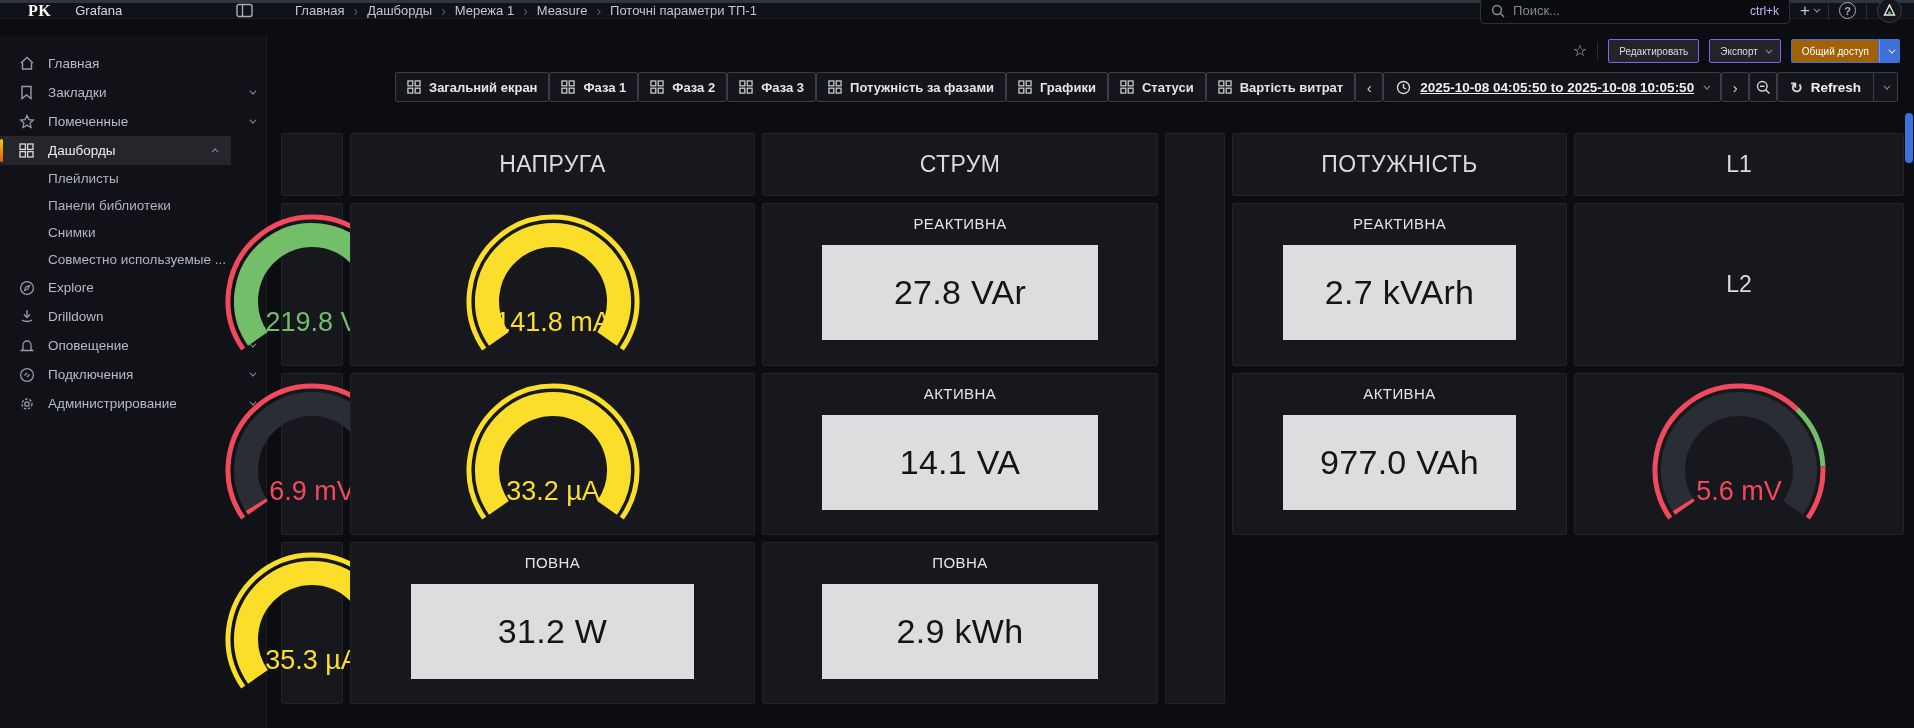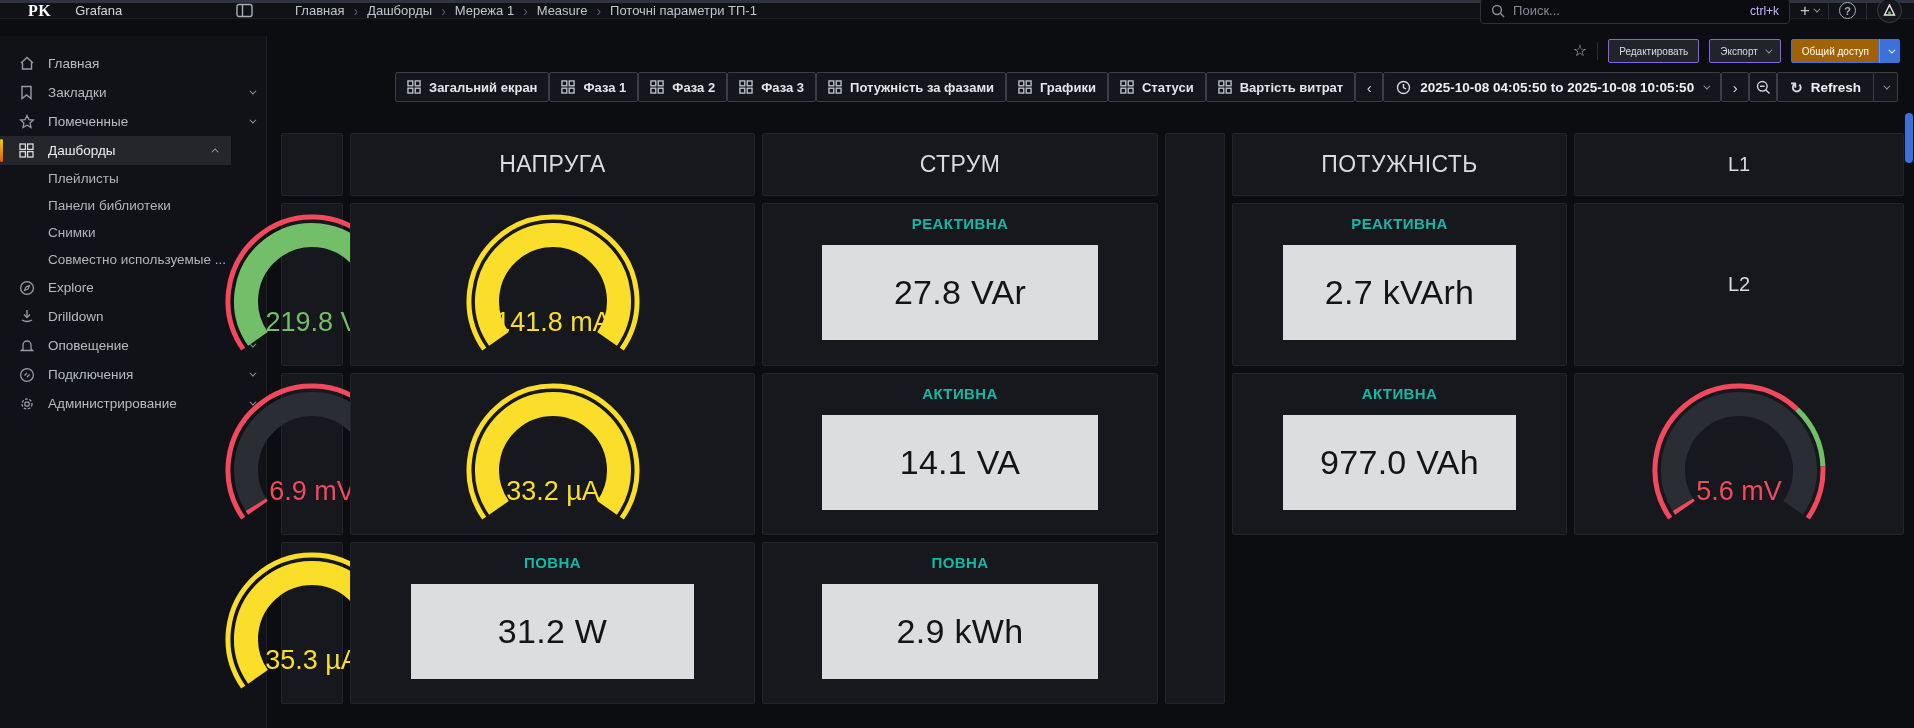--- a/index.html
+++ b/index.html
@@ -92,21 +92,21 @@
   .link-btn{
     height:30px;display:flex;align-items:center;gap:8px;padding:0 11px;border-radius:2px;
     background:#14161b;border:1px solid #3a3d45;color:#e3e5e8;font-size:13px;font-weight:600;cursor:pointer;
   }
   .sq-btn{
     width:28px;height:30px;display:flex;align-items:center;justify-content:center;border-radius:2px;
     background:#14161b;border:1px solid #3a3d45;color:#d4d7db;font-size:15px;cursor:pointer;
   }
   .time-btn{
     height:30px;display:flex;align-items:center;gap:9px;padding:0 12px;border-radius:2px;
-    background:#14161b;border:1px solid #3a3d45;color:#eceef0;font-size:13.5px;font-weight:600;cursor:pointer;
+    background:#14161b;border:1px solid #3a3d45;color:#eceef0;font-size:13.5px;font-weight:600;cursor:pointer;text-decoration:underline;
   }
   .refresh-group{display:flex;}
   .refresh-main{
     height:30px;display:flex;align-items:center;gap:8px;padding:0 12px;
     background:#14161b;border:1px solid #3a3d45;border-radius:2px 0 0 2px;
     color:#eceef0;font-size:13.5px;font-weight:600;cursor:pointer;
   }
   .refresh-caret{
     width:24px;height:30px;display:flex;align-items:center;justify-content:center;cursor:pointer;
     background:#14161b;border:1px solid #3a3d45;border-left:none;border-radius:0 2px 2px 0;
@@ -115,25 +115,25 @@
   
   .grid{
     position:absolute;left:281px;top:133px;display:grid;
     grid-template-columns:62px 405px 396px 60px 335px 330px;
     grid-template-rows:63px 163px 162px 162px;
     gap:7px;
   }
   .panel{background:#16181d;border:1px solid #22242a;border-radius:2px;position:relative;}
   .panel.hdr{display:flex;align-items:center;justify-content:center;
     font-size:23px;color:#d9dbdf;letter-spacing:.4px;}
-  .panel.rowlbl{display:flex;align-items:center;justify-content:center;font-size:20px;color:#d9dbdf;}
+  .panel.rowlbl{display:flex;align-items:center;justify-content:center;font-size:23px;color:#d9dbdf;}
   .panel.spacer-col{grid-column:4;grid-row:1/5;}
   .panel.gaugep{display:flex;align-items:flex-end;justify-content:center;padding-bottom:6px;}
   .panel.statp{display:flex;flex-direction:column;align-items:center;padding-top:11px;}
-  .stat-label{font-size:15px;font-weight:700;color:#14b8a6;letter-spacing:.4px;}
+  .stat-label{font-size:15px;font-weight:400;color:#e5e5e5;letter-spacing:.4px;}
   .stat-box{
     margin-top:13px;width:70%;height:95px;background:#dcdddf;
     display:flex;align-items:center;justify-content:center;
     color:#141414;font-size:34px;font-weight:500;letter-spacing:.3px;
   }
   
   .scroll-track{position:absolute;top:66px;right:0;bottom:0;width:10px;}
   .scroll-thumb{position:absolute;top:47px;right:1px;width:8px;height:50px;border-radius:4px;background:#3d71d9;}
   svg{display:block;}
 </style>

